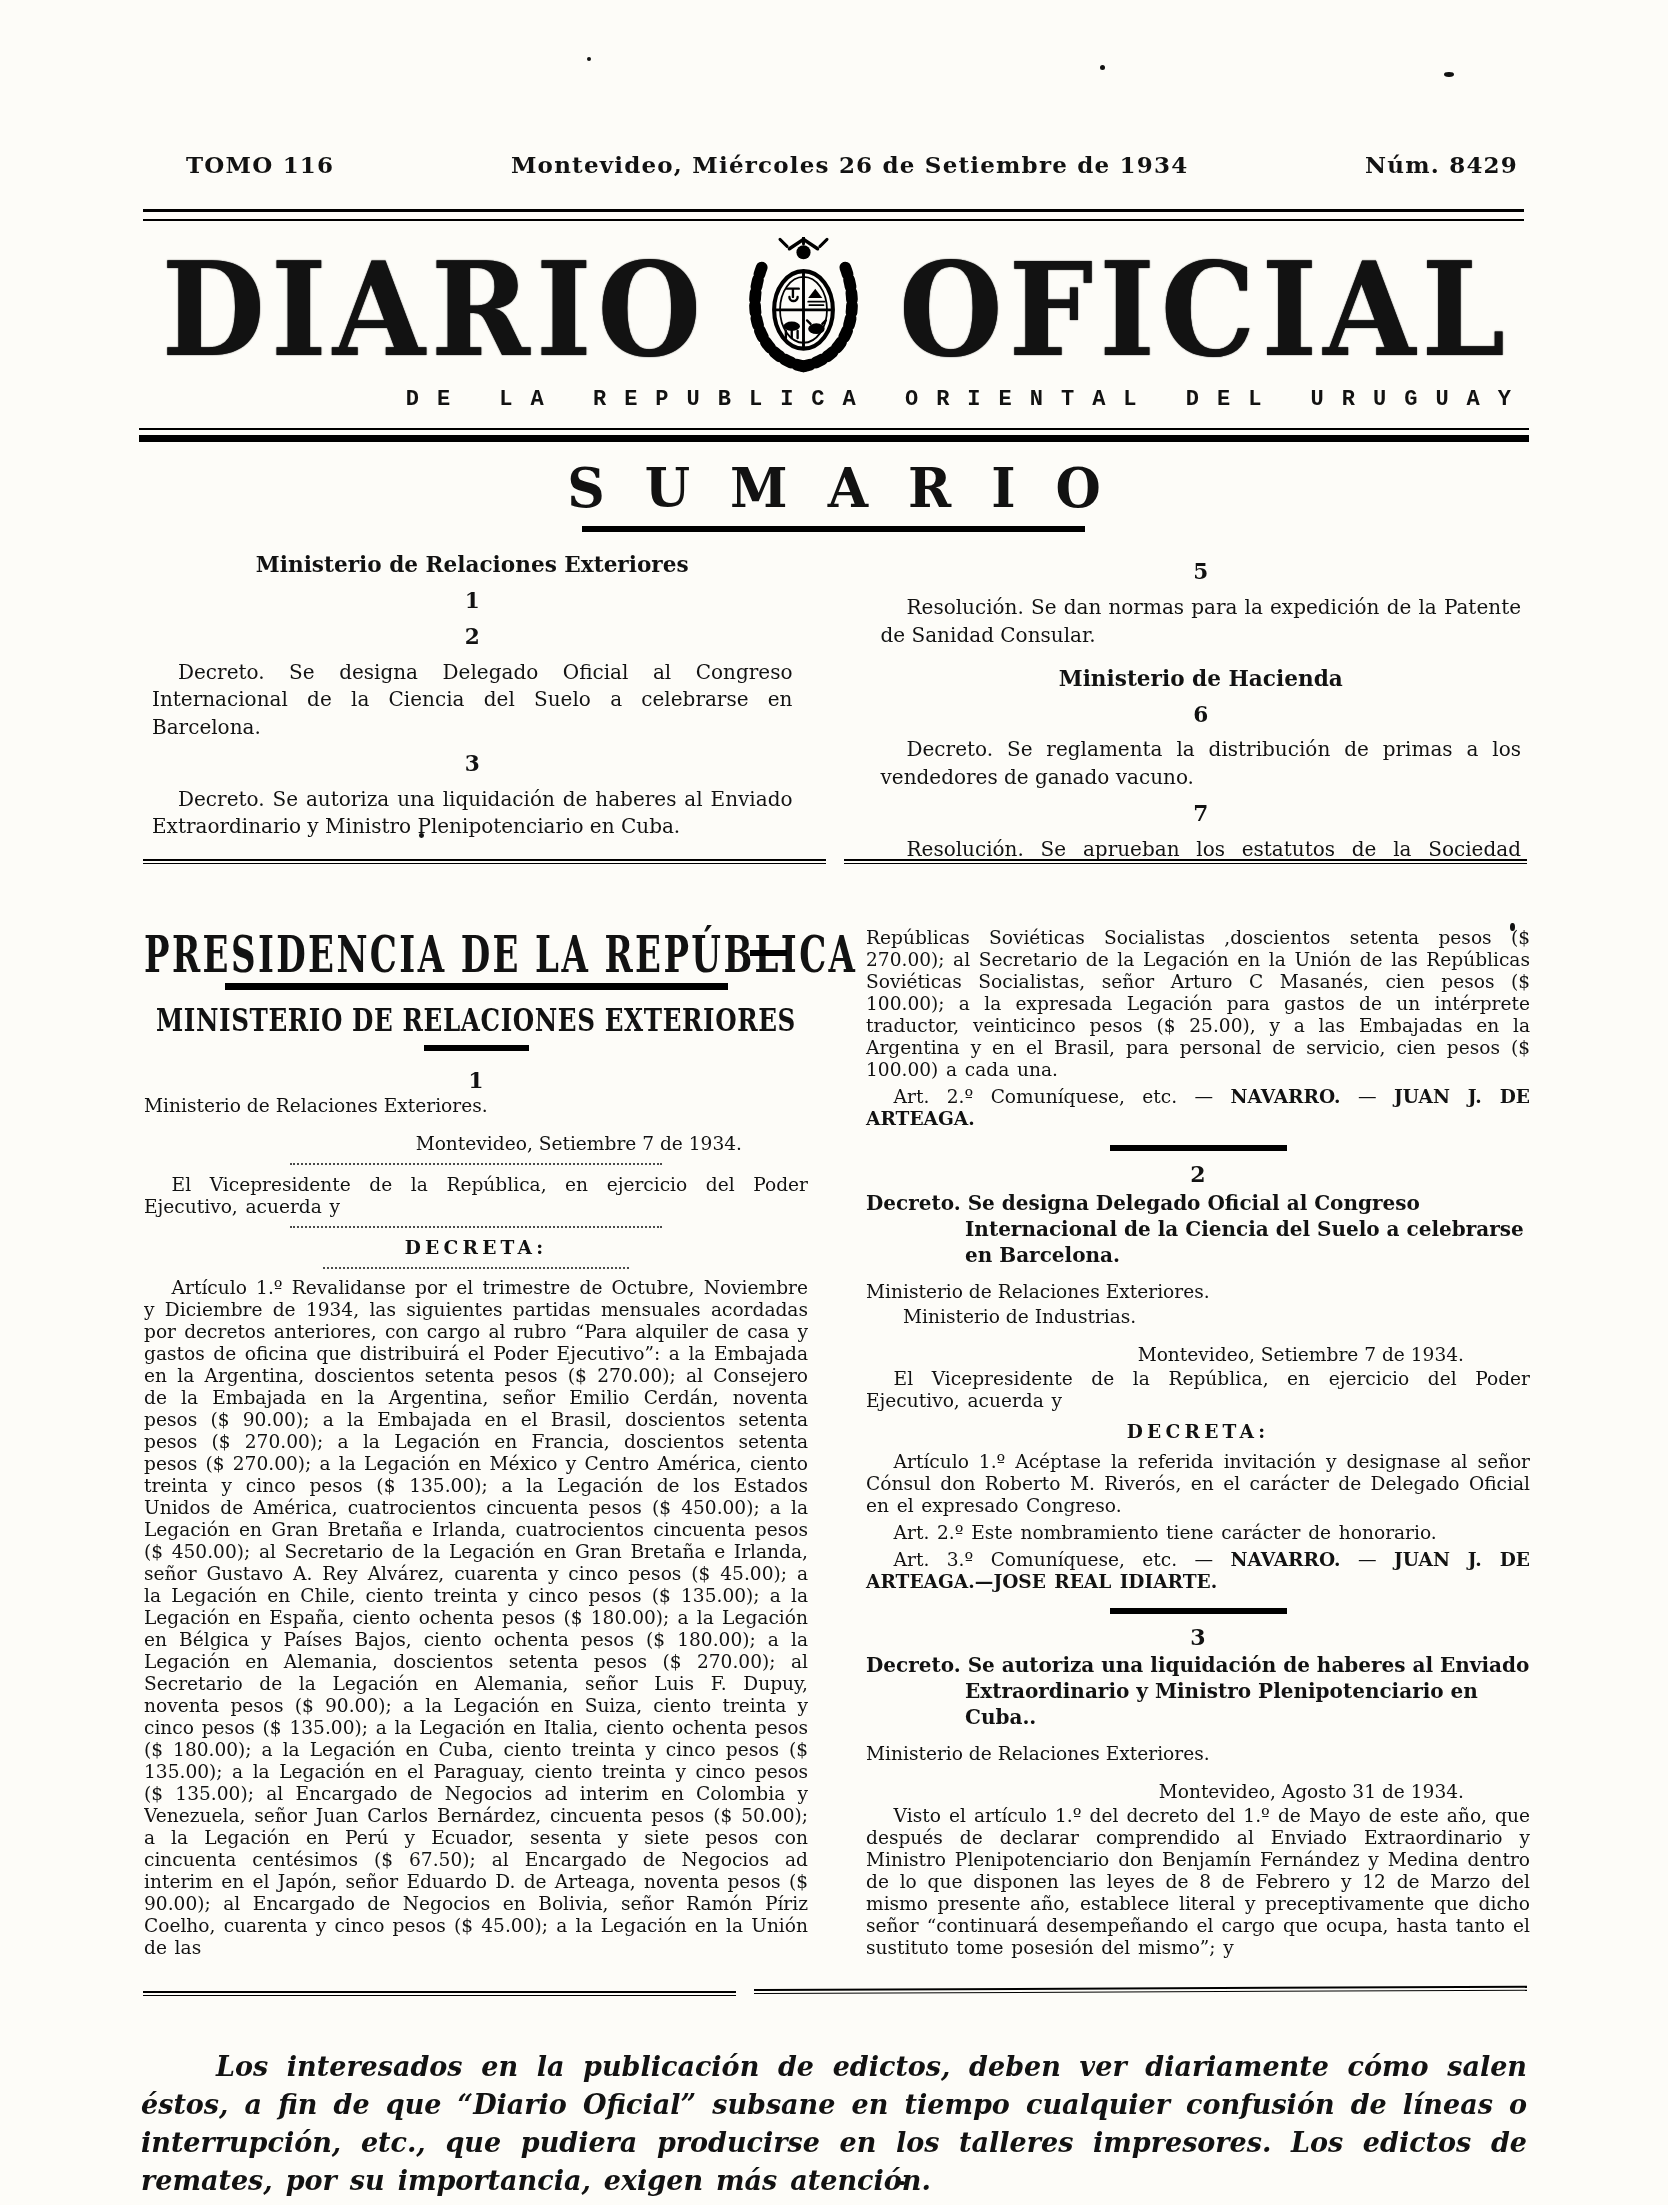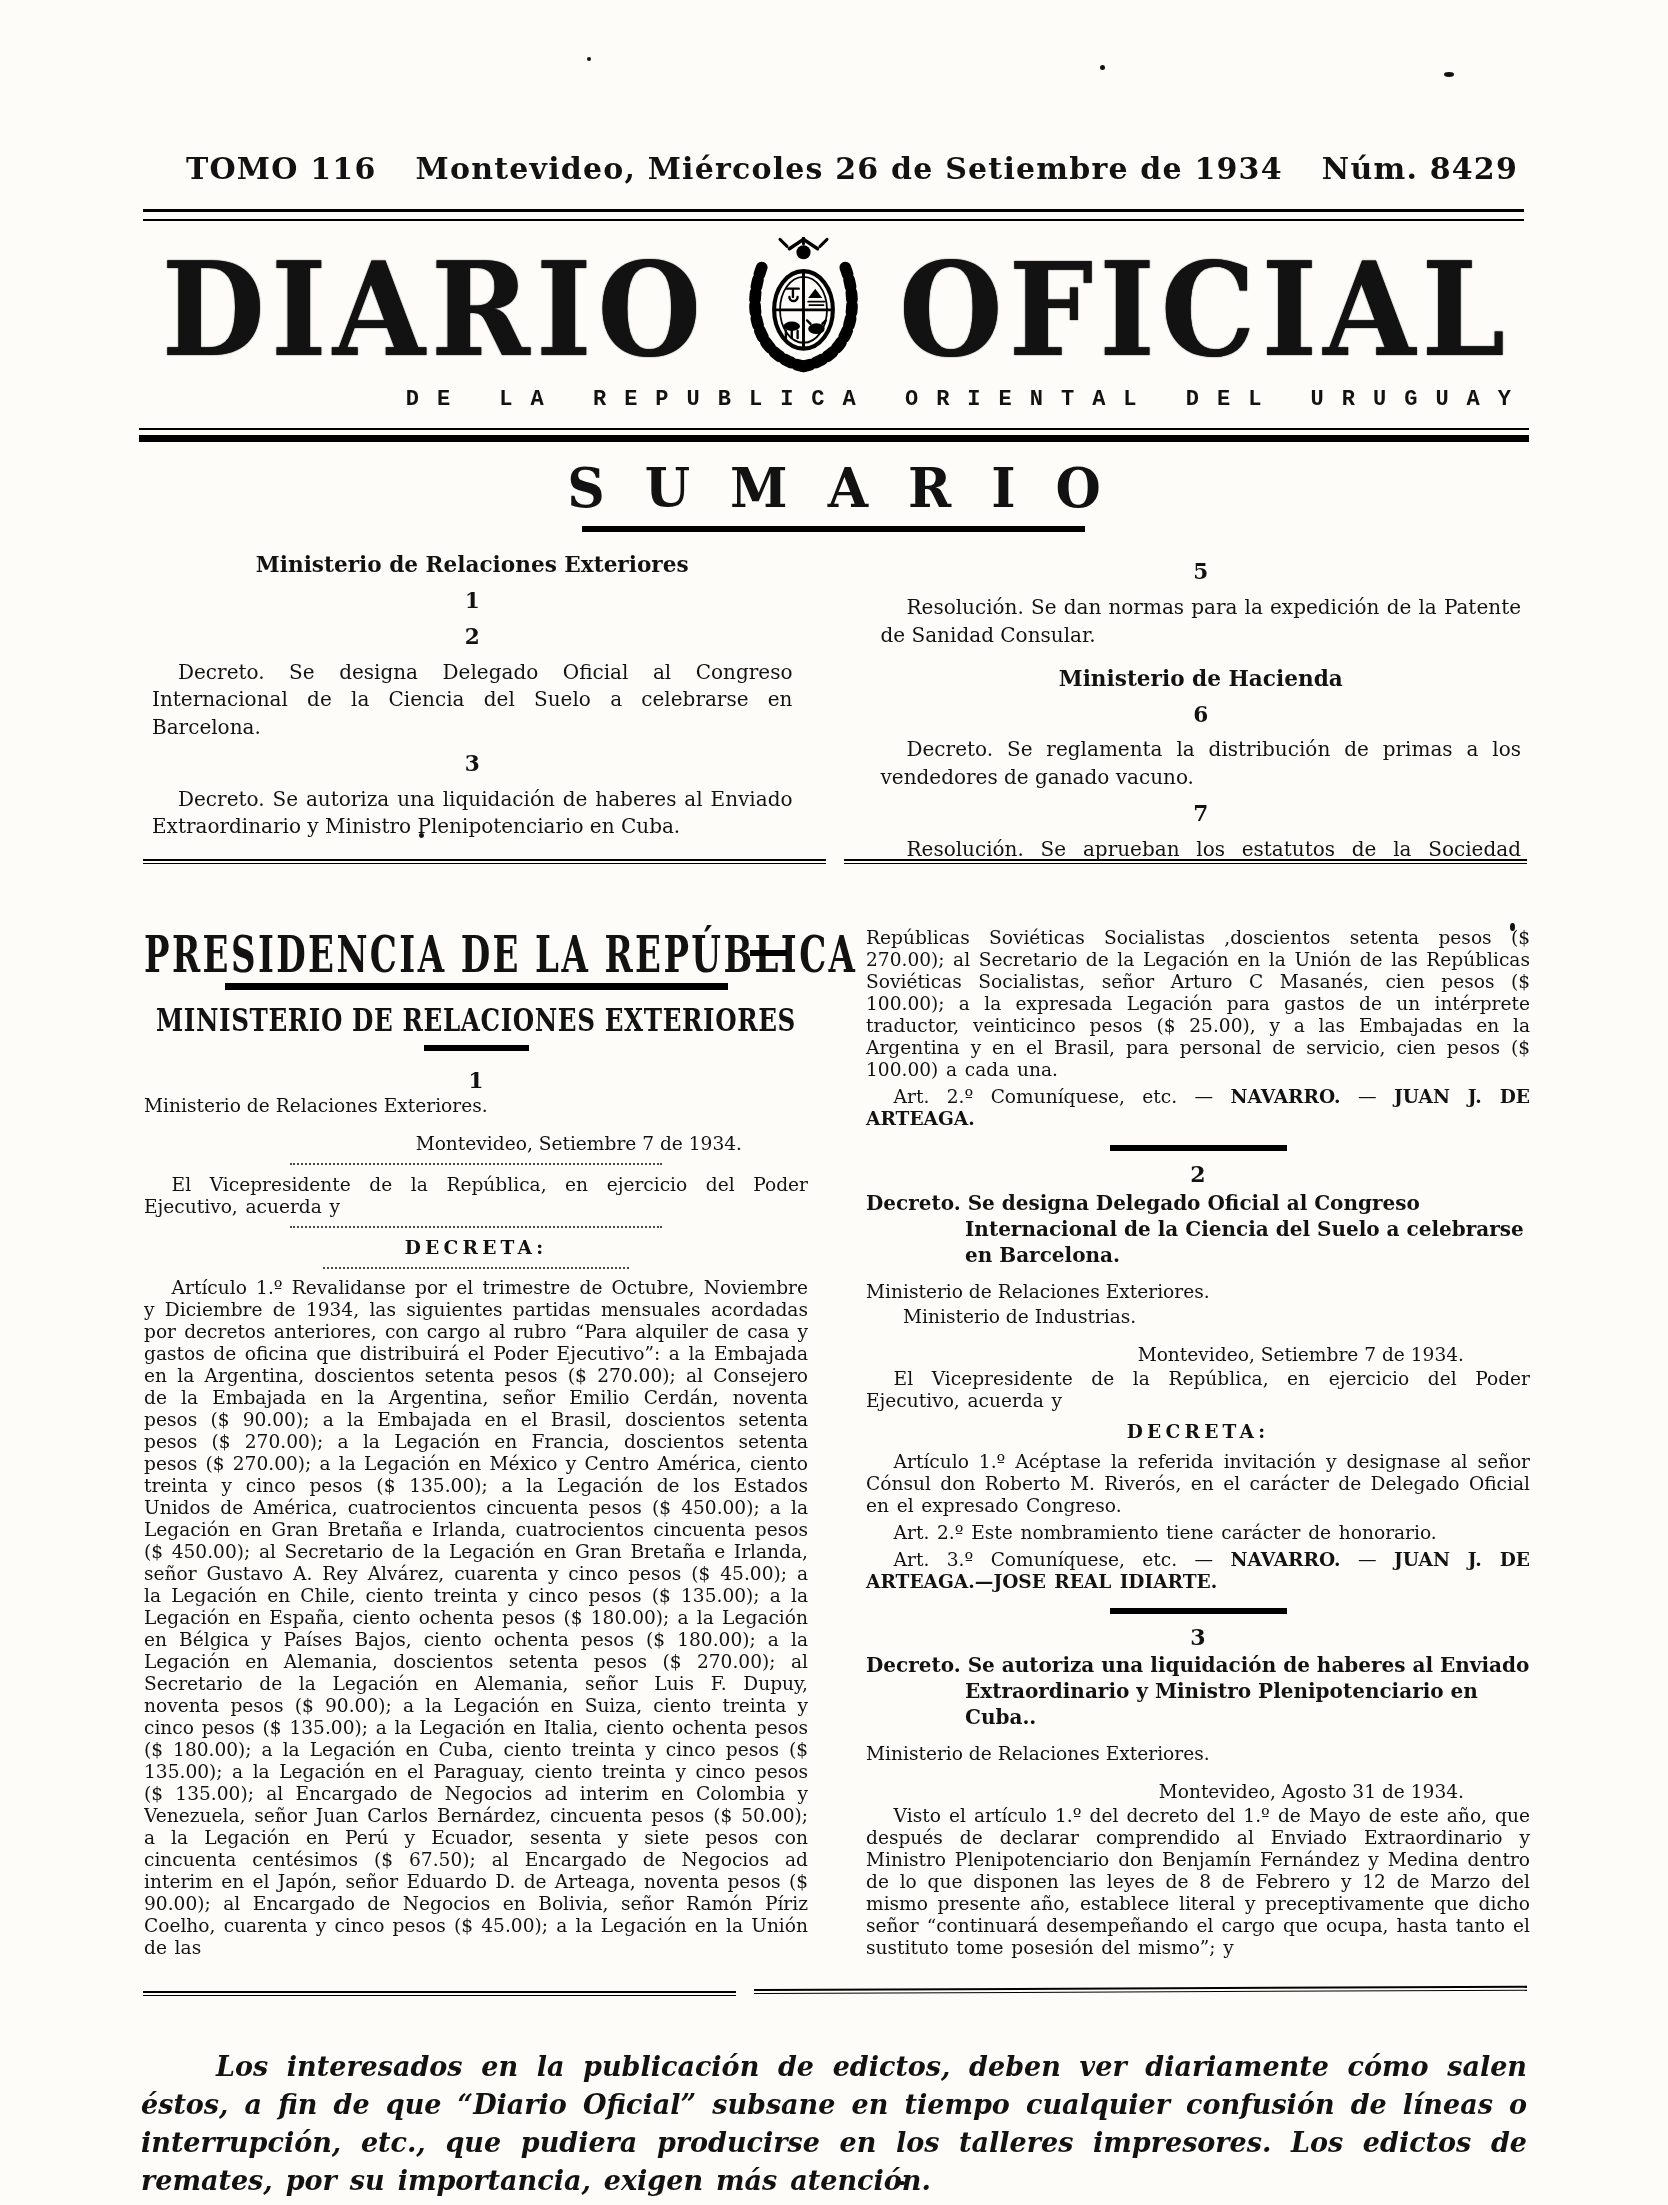--- a/index.html
+++ b/index.html
@@ -8,21 +8,21 @@
     width:1668px;height:2205px;
     background:#fdfcf8;
     font-family:"DejaVu Serif","Liberation Serif",serif;
     color:#121212;
     overflow:hidden;
   }
   
   .topline{
     position:absolute;left:186px;right:150px;top:151px;
     display:flex;justify-content:space-between;align-items:baseline;
-    font-weight:bold;font-size:30px;letter-spacing:1.2px;white-space:nowrap;
+    font-weight:bold;font-size:23px;letter-spacing:1.2px;white-space:nowrap;
   }
   .rule-a{position:absolute;left:143px;right:144px;top:209px;height:3px;background:#000;}
   .rule-b{position:absolute;left:143px;right:144px;top:219px;height:1.8px;background:#000;}
 
   
   .masthead{
     position:absolute;left:144px;right:139px;top:241px;height:138px;
     display:flex;align-items:center;justify-content:center;gap:20.4px;
   }
   .mast-word{

